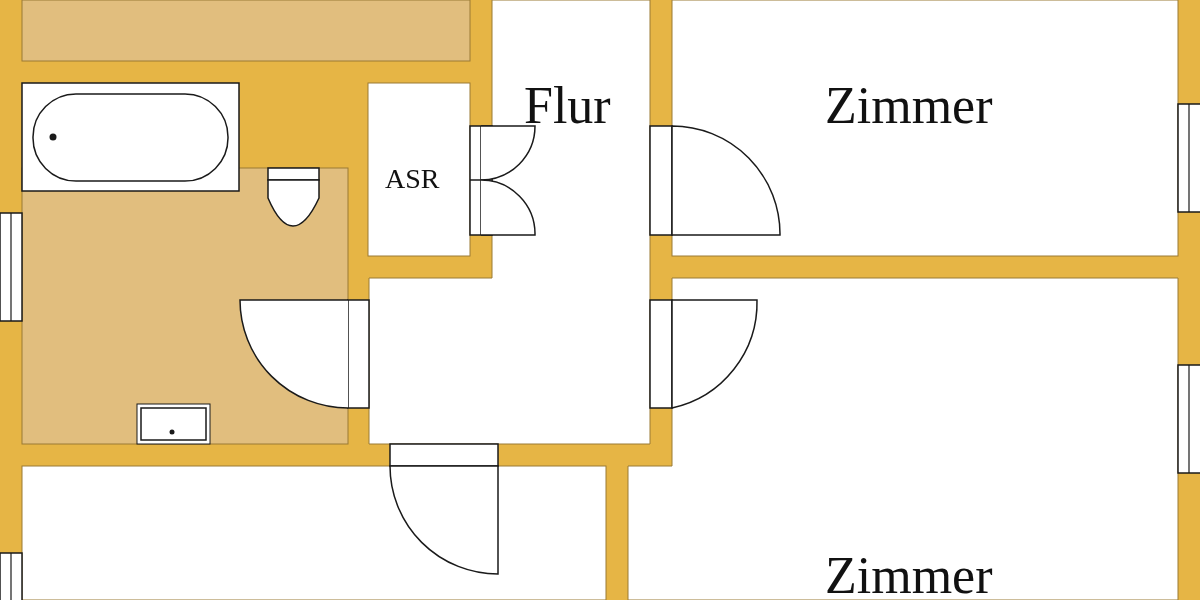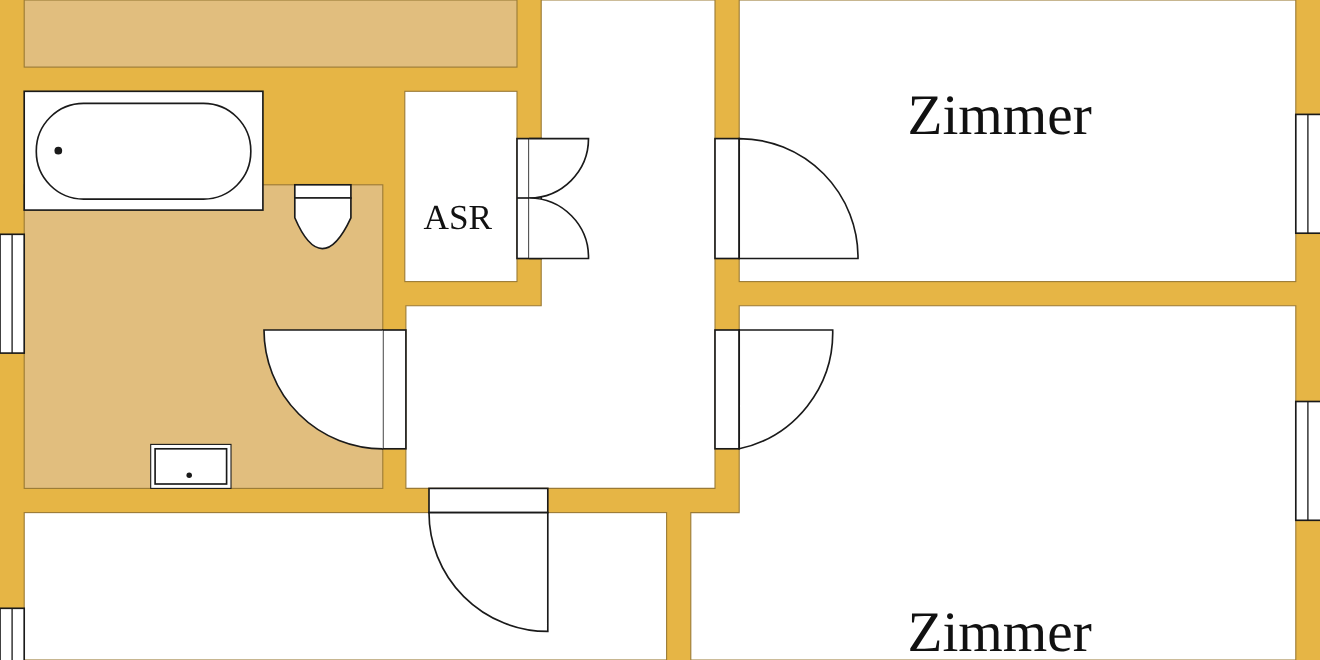--- a/index.html
+++ b/index.html
@@ -92,16 +92,17 @@
     <g>
       <rect x="1178" y="104" width="24" height="108" fill="#FFFFFF" stroke="#1A1A1A" stroke-width="1.5"></rect>
       <line x1="1189" y1="104" x2="1189" y2="212" stroke="#1A1A1A" stroke-width="1.2"></line>
     </g>
     <g>
       <rect x="1178" y="365" width="24" height="108" fill="#FFFFFF" stroke="#1A1A1A" stroke-width="1.5"></rect>
       <line x1="1189" y1="365" x2="1189" y2="473" stroke="#1A1A1A" stroke-width="1.2"></line>
     </g>
   </svg>
 
-  <div class="label" style="left:385px; top:165px; font-size:32px;margin-top:16px;">ASR</div>
+  <div class="label" style="left:385px; top:165px; font-size:28px;">ASR</div>
+  <div class="label" style="left:524px; top:80px; font-size:52px;">Flur</div>
   <div class="label" style="left:825px; top:80px; font-size:52px;">Zimmer</div>
   <div class="label" style="left:825px; top:550px; font-size:52px;">Zimmer</div>
 </div>
 
 </body></html>

